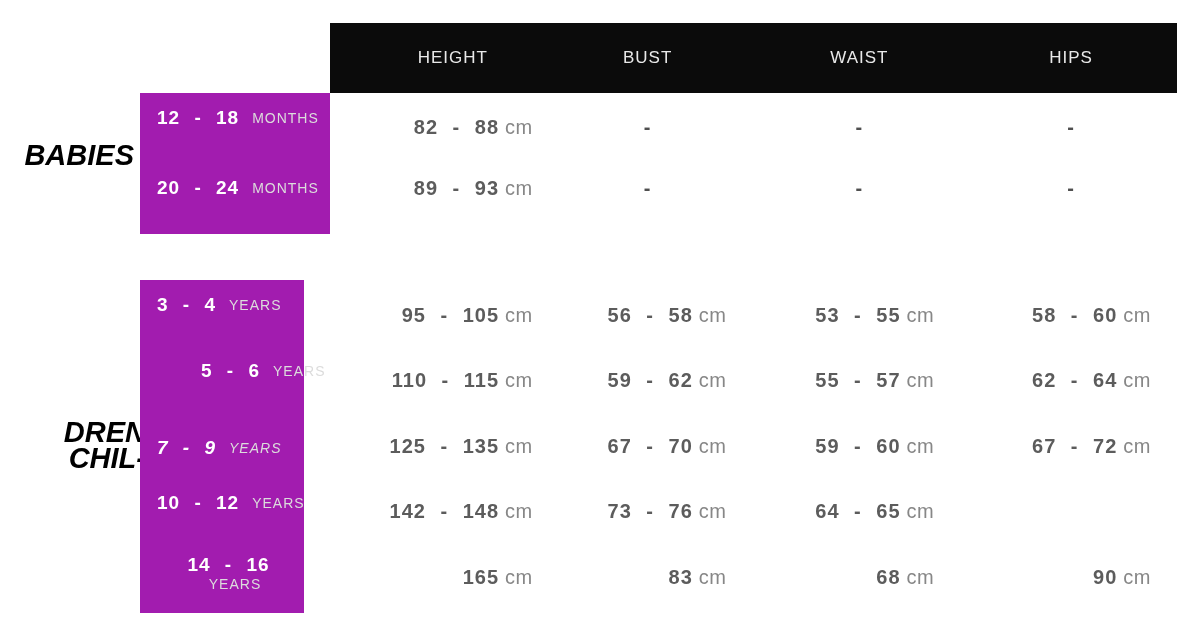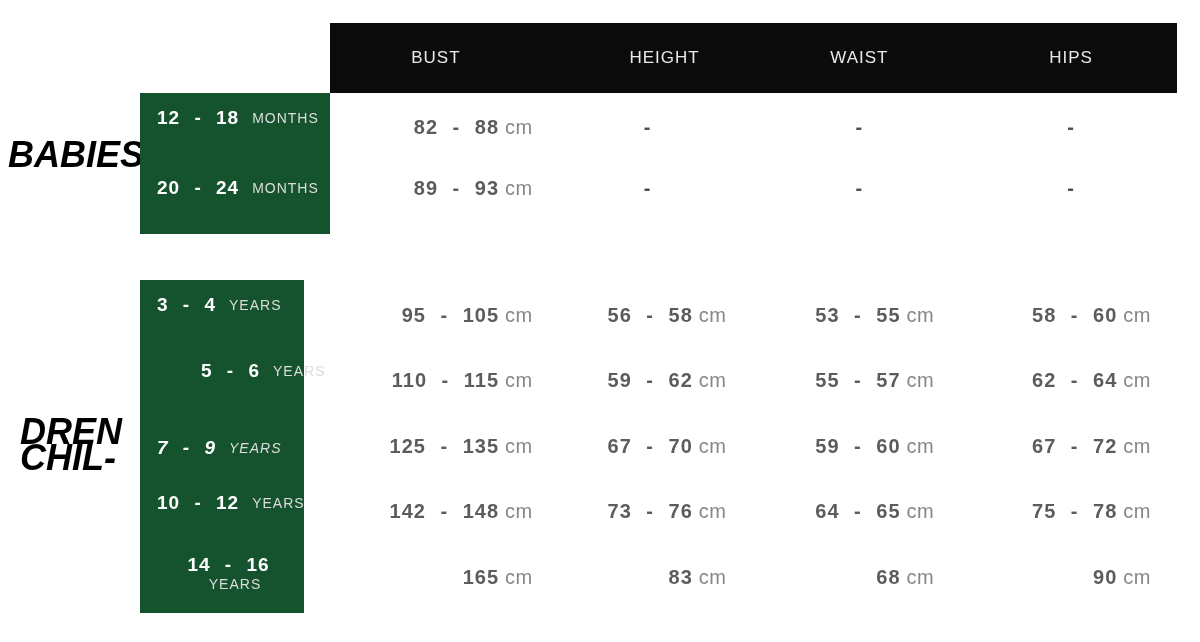--- a/index.html
+++ b/index.html
@@ -14,37 +14,37 @@
   .header-bar {
     position:absolute; left:330px; top:23px; width:847px; height:70px;
     background:#0b0b0b; display:grid; grid-template-columns:1fr 1fr 1fr 1fr; align-items:center;
   }
   .hcell {
     text-align:center; color:#e9e9e9; font-size:17px; letter-spacing:1px; font-weight:400;
   }
   .hcell.first { padding-left:34px; }
 
   
-  .block { position:absolute; left:140px; background:#14532d; }
+  .block { position:absolute; left:140px; background:#a21caf; }
   .babies-block   { top:93px;  width:190px; height:141px; }
   .children-block { top:280px; width:164px; height:333px; }
   .age-row {
     position:absolute; left:17px; right:4px; height:30px;
     display:flex; align-items:center; white-space:nowrap;
   }
   .age-range {
     color:#ffffff; font-weight:bold; font-size:19px;
     letter-spacing:1px; word-spacing:8px;
   }
   .age-unit { color:#dcdcdc; font-size:14px; margin-left:13px; letter-spacing:1px; }
 
   
   .group-label {
     position:absolute; color:#000000; font-weight:bold; font-style:italic;
-    font-size:36px; text-align:left; line-height:26px;
+    font-size:29px; text-align:right; line-height:26px;
   }
   .babies-label   { left:8px;  top:142px; width:126px; }
   .children-label { left:20px; top:419px; width:126px; }
 
   
   .data-row {
     position:absolute; left:330px; width:847px; height:30px;
     display:grid; grid-template-columns:1fr 1fr 1fr 1fr; align-items:center;
   }
   .dcell { text-align:right; white-space:nowrap; font-size:20px; }
@@ -64,22 +64,22 @@
   .b-data-1 { top:112px; } .b-data-2 { top:173px; }
   .c-data-1 { top:300px; } .c-data-2 { top:365px; } .c-data-3 { top:431px; }
   .c-data-4 { top:496px; } .c-data-5 { top:562px; }
 </style>
 </head>
 <body>
 
 <div class="page">
 
   <div class="header-bar">
+    <div class="hcell first">HEIGHT</div>
     <div class="hcell">BUST</div>
-    <div class="hcell first">HEIGHT</div>
     <div class="hcell">WAIST</div>
     <div class="hcell">HIPS</div>
   </div>
 
   <div class="group-label babies-label">BABIES</div>
   <div class="group-label children-label">
     <div>DREN</div>
     <div>CHIL-</div>
   </div>
 
@@ -191,23 +191,20 @@
   <div class="data-row c-data-4">
     <div class="dcell c1">
       <span class="val">142 - 148</span><span class="unit">cm</span>
     </div>
     <div class="dcell c2">
       <span class="val">73 - 76</span><span class="unit">cm</span>
     </div>
     <div class="dcell c3">
       <span class="val">64 - 65</span><span class="unit">cm</span>
     </div>
-    <div class="dcell c4">
-      <span class="val">75 - 78</span><span class="unit">cm</span>
-    </div>
   </div>
   <div class="data-row c-data-5">
     <div class="dcell c1">
       <span class="val">165</span><span class="unit">cm</span>
     </div>
     <div class="dcell c2">
       <span class="val">83</span><span class="unit">cm</span>
     </div>
     <div class="dcell c3">
       <span class="val">68</span><span class="unit">cm</span>

